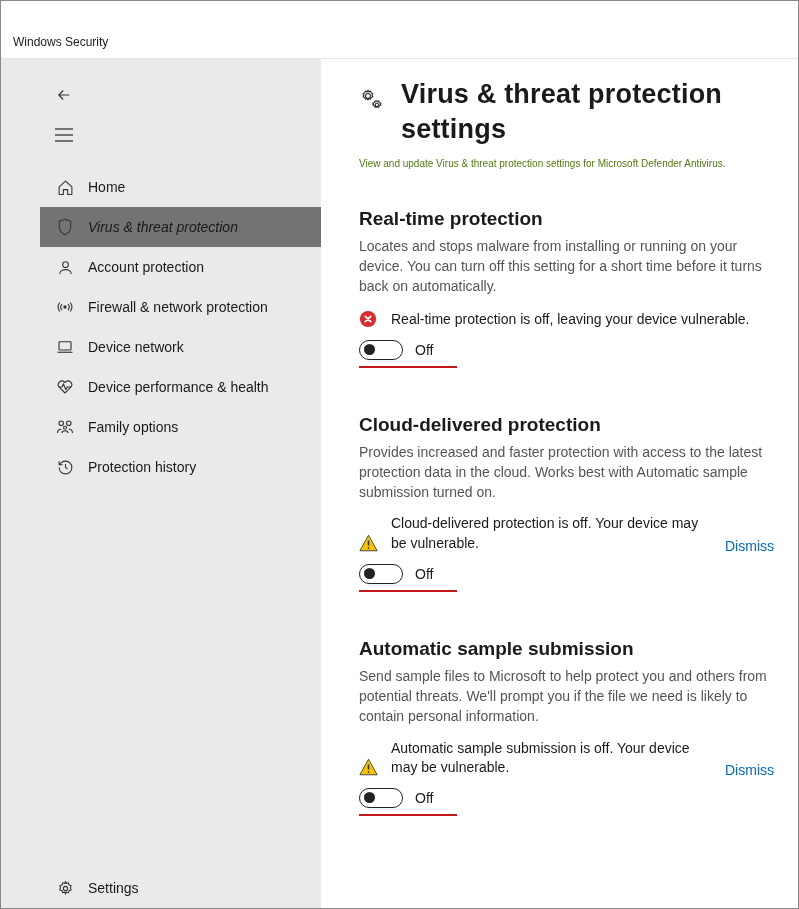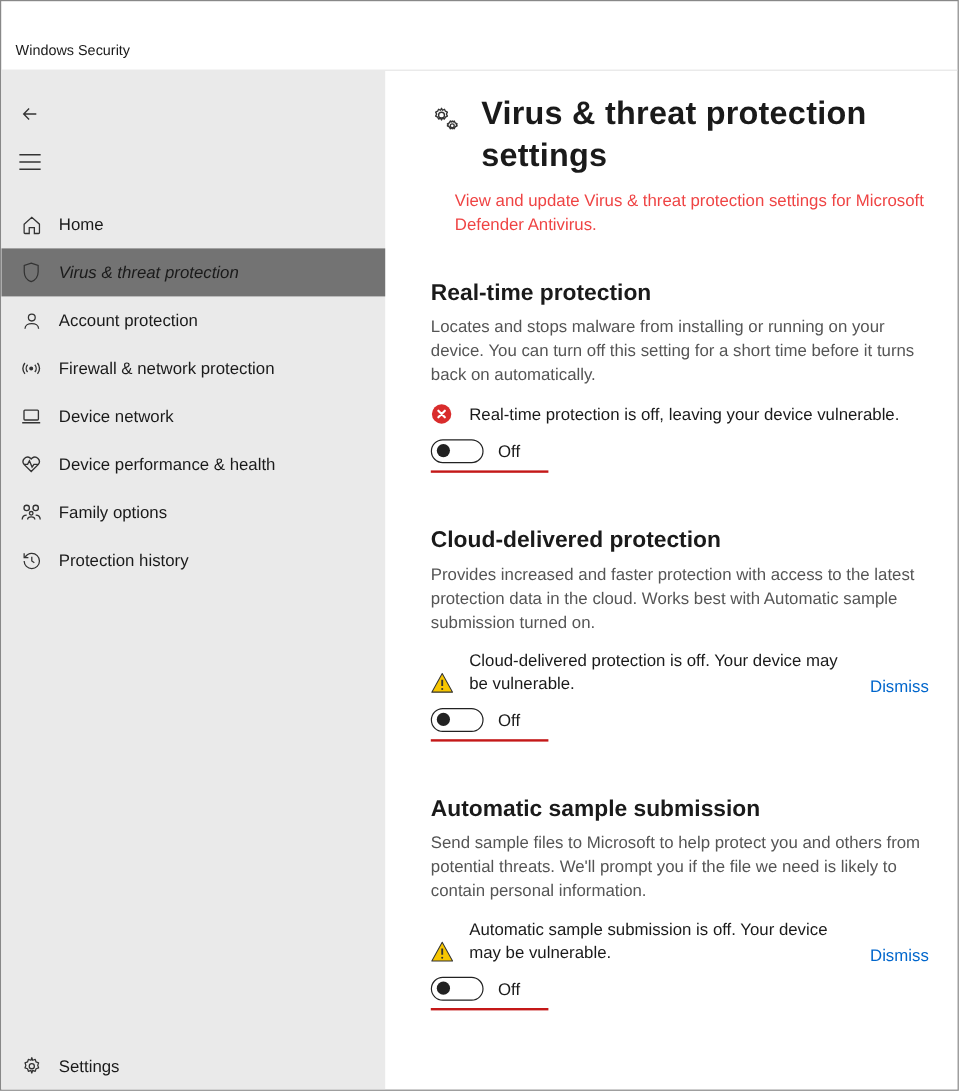--- a/index.html
+++ b/index.html
@@ -26,20 +26,21 @@
     flex: 1;
     display: flex;
     overflow: hidden;
   }
   .sidebar {
     width: 320px;
     background: #eaeaea;
     display: flex;
     flex-direction: column;
     padding-top: 8px;
+    padding-left: 39px;
   }
   .sidebar-top {
     padding: 8px 0 4px 0;
   }
   .back-btn {
     width: 48px;
     height: 40px;
     display: flex;
     align-items: center;
     justify-content: center;
@@ -100,25 +101,24 @@
     padding-top: 10px;
     flex-shrink: 0;
   }
   .page-title {
     font-size: 27px;
     font-weight: 600;
     line-height: 1.3;
     letter-spacing: 0.2px;
   }
   .page-subtitle {
-    font-size: 14px;
-    color: #ef4444;
+    font-size: 10px;
+    color: #4d7c0f;
     margin-bottom: 36px;
     line-height: 1.45;
-    margin-left: 20px;
   }
   .section {
     margin-bottom: 46px;
   }
   .section-title {
     font-size: 19px;
     font-weight: 600;
     margin-bottom: 6px;
   }
   .section-desc {

